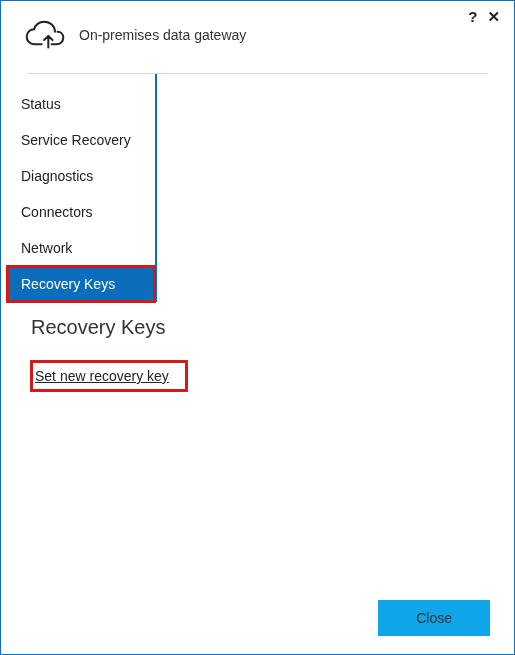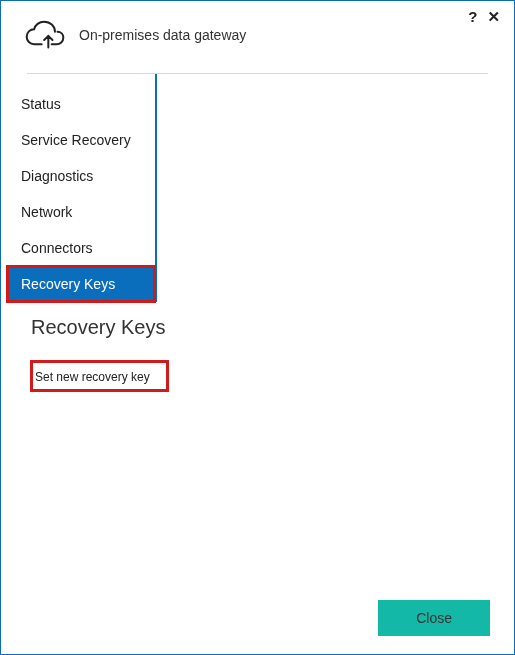--- a/index.html
+++ b/index.html
@@ -86,30 +86,31 @@
     font-weight: 400;
     color: #333;
     margin-bottom: 22px;
   }
   .link-box {
     display: inline-block;
     padding: 6px 18px 6px 4px;
   }
   .link-box a {
     color: #222;
-    font-size: 12px;
+    font-size: 14px;
+    text-decoration: underline;
     cursor: pointer;
   }
   .footer {
     position: absolute;
     bottom: 18px;
     right: 24px;
   }
   .btn {
-    background: #14b8a6;
+    background: #0ea5e9;
     border: none;
     padding: 10px 38px;
     font-size: 14px;
     color: #333;
     cursor: pointer;
   }
 </style>
 </head>
 <body>
 
@@ -130,22 +131,22 @@
     </div>
   </div>
 
   <hr class="hr">
 
   <div class="body">
     <div class="sidebar">
       <div class="nav-item">Status</div>
       <div class="nav-item">Service Recovery</div>
       <div class="nav-item">Diagnostics</div>
+      <div class="nav-item">Connectors</div>
       <div class="nav-item">Network</div>
-      <div class="nav-item">Connectors</div>
       <div class="nav-item active hl-red">Recovery Keys</div>
     </div>
 
     <div class="content">
       <h2>Recovery Keys</h2>
       <div class="link-box hl-red">
         <a>Set new recovery key</a>
       </div>
     </div>
   </div>

